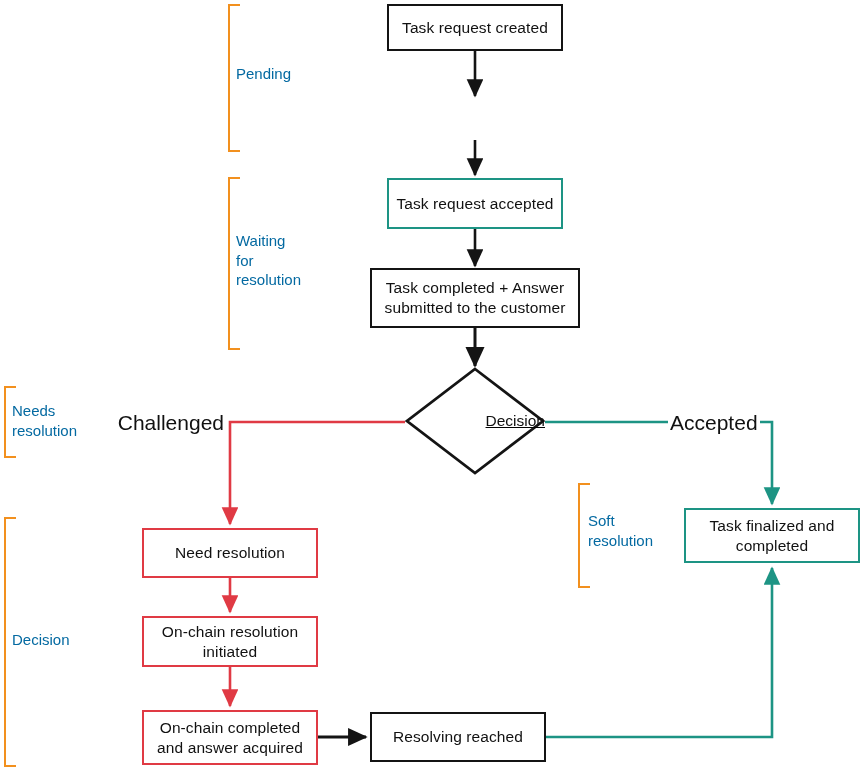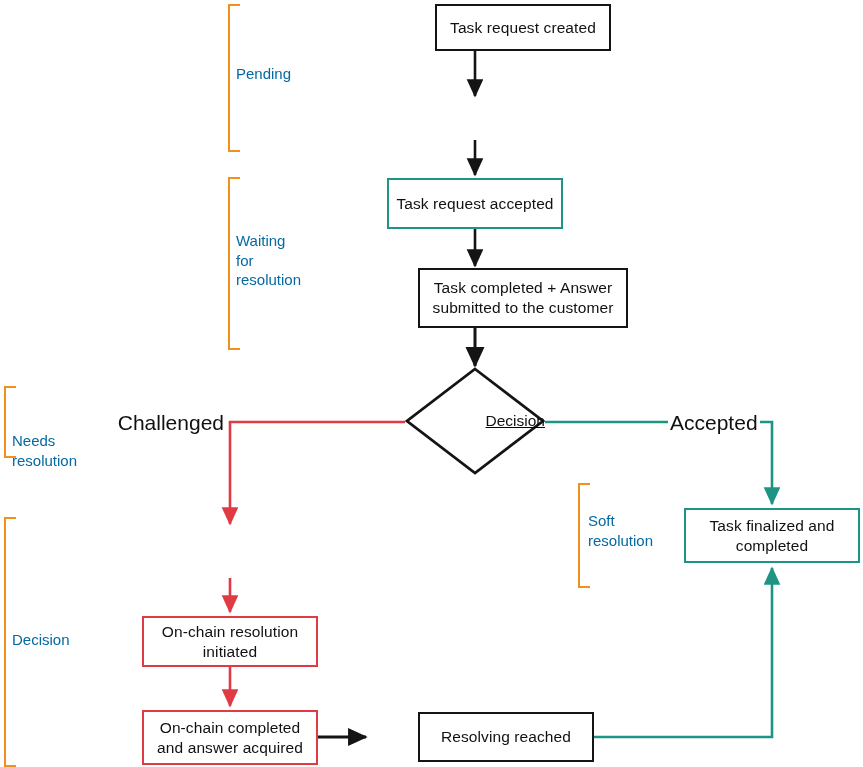--- a/index.html
+++ b/index.html
@@ -33,21 +33,21 @@
     display: flex;
     align-items: center;
     justify-content: center;
     text-align: center;
     color: #111111;
     font-size: 15.5px;
     line-height: 1.28;
     letter-spacing: 0.1px;
     white-space: pre-line;
   }
-  .node.black  { border: 2.2px solid #141414; margin-left: 48px; }
+  .node.black  { border: 2.2px solid #141414; }
   .node.purple { border: 2.2px solid #9b4fa3; }
   .node.teal   { border: 2.2px solid #1d9484; }
   .node.red    { border: 2.2px solid #e03a44; }
 
   .diamond-wrap {
     position: absolute;
     display: flex;
     align-items: center;
     justify-content: flex-end;
     text-decoration: underline;
@@ -133,20 +133,21 @@
   <div class="node black" style="left:370px; top:268px; width:210px; height:60px;">Task completed + Answer
 submitted to the customer</div>
 
   <div class="diamond-wrap" style="left:405px; top:367px; width:140px; height:108px;">
     <svg width="140" height="108" viewBox="0 0 140 108">
       <polygon points="70,2 138,54 70,106 2,54" fill="#ffffff" stroke="#141414" stroke-width="2.8"></polygon>
     </svg>
     <span class="diamond-label">Decision</span>
   </div>
 
+  <div class="node red" style="left:142px; top:528px; width:176px; height:50px;">Need resolution</div>
 
   <div class="node red" style="left:142px; top:616px; width:176px; height:51px;">On-chain resolution
 initiated</div>
 
   <div class="node red" style="left:142px; top:710px; width:176px; height:55px;">On-chain completed
 and answer acquired</div>
 
   <div class="node black" style="left:370px; top:712px; width:176px; height:50px;">Resolving reached</div>
 
   <div class="node teal" style="left:684px; top:508px; width:176px; height:55px;">Task finalized and
@@ -158,21 +159,21 @@
 
   <div class="bracket" style="left:228px; top:4px; height:148px;"></div>
   <div class="group-label" style="left:236px; top:64px;">Pending</div>
 
   <div class="bracket" style="left:228px; top:177px; height:173px;"></div>
   <div class="group-label" style="left:236px; top:231px;">Waiting
 for
 resolution</div>
 
   <div class="bracket" style="left:4px; top:386px; height:72px;"></div>
-  <div class="group-label" style="left:12px; top:401px;margin-top:30px;">Needs
+  <div class="group-label" style="left:12px; top:401px;">Needs
 resolution</div>
 
   <div class="bracket" style="left:4px; top:517px; height:250px;"></div>
   <div class="group-label" style="left:12px; top:630px;">Decision</div>
 
   <div class="bracket" style="left:578px; top:483px; height:105px;"></div>
   <div class="group-label" style="left:588px; top:511px;">Soft
 resolution</div>
 
 </div>

